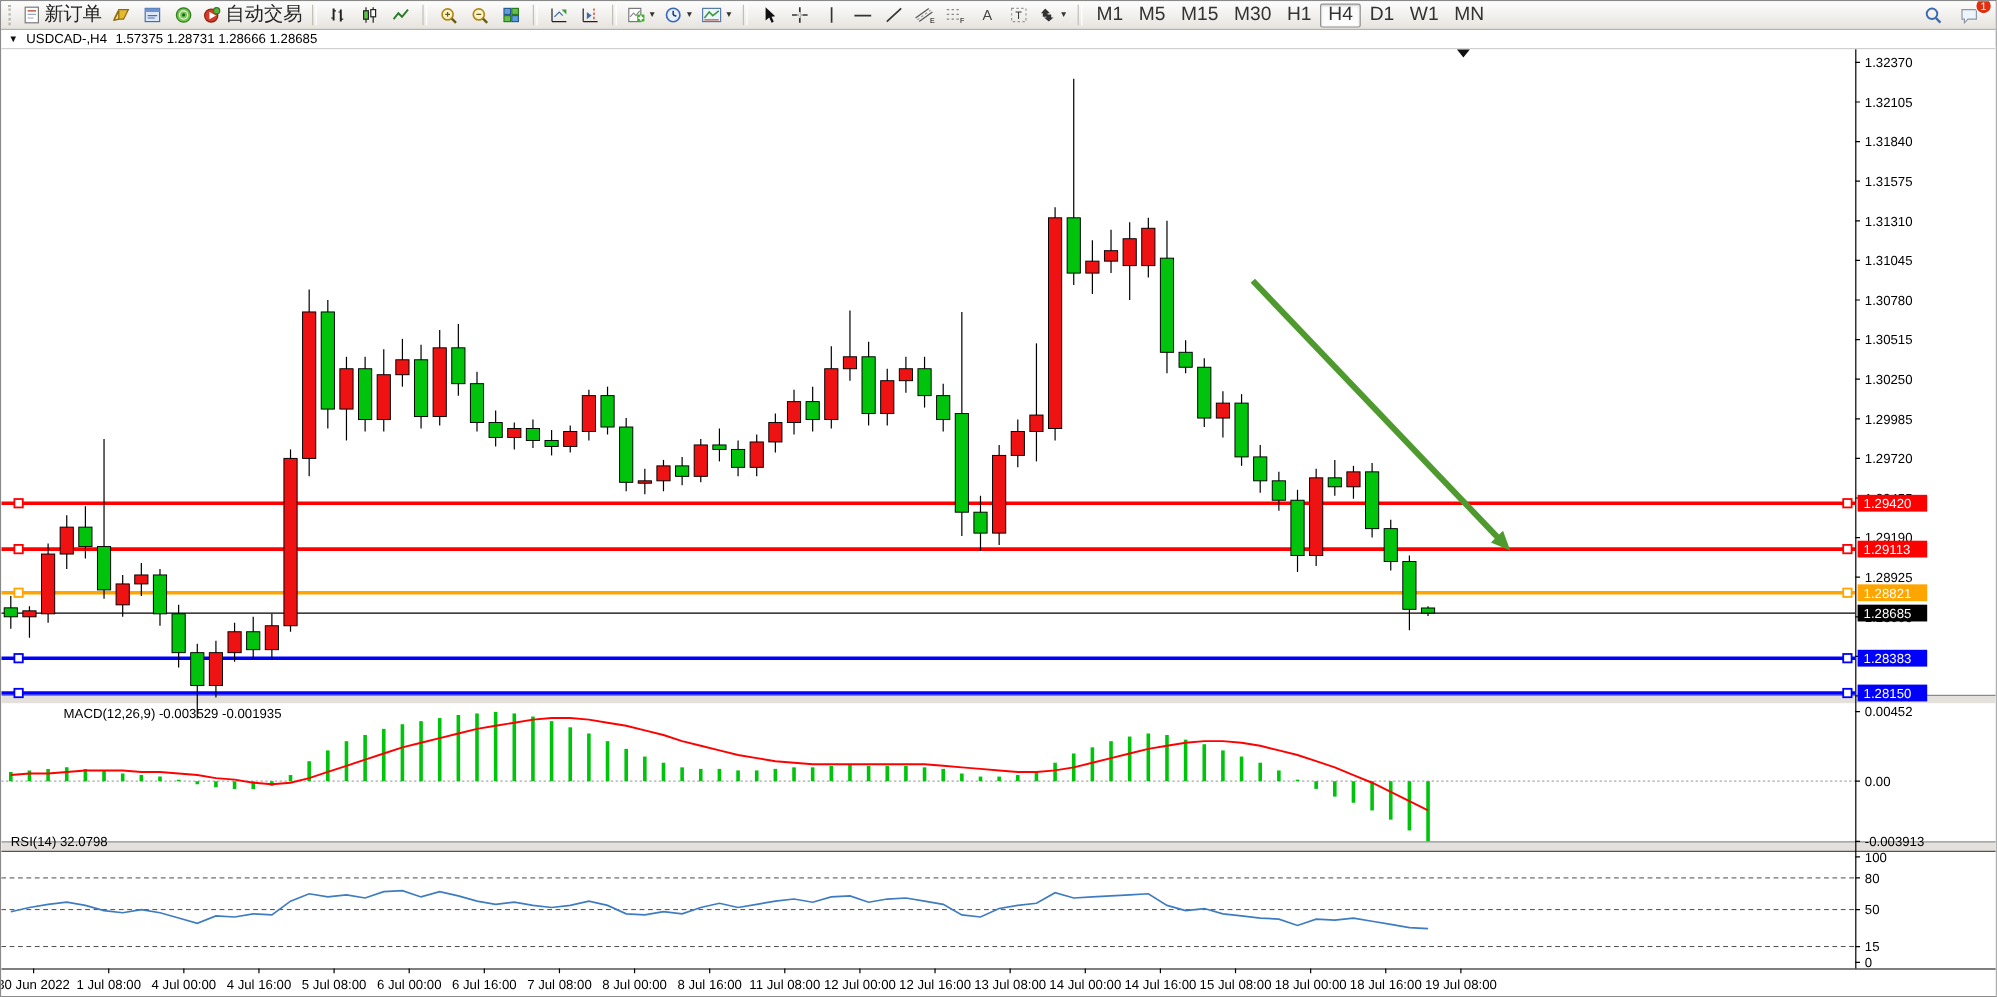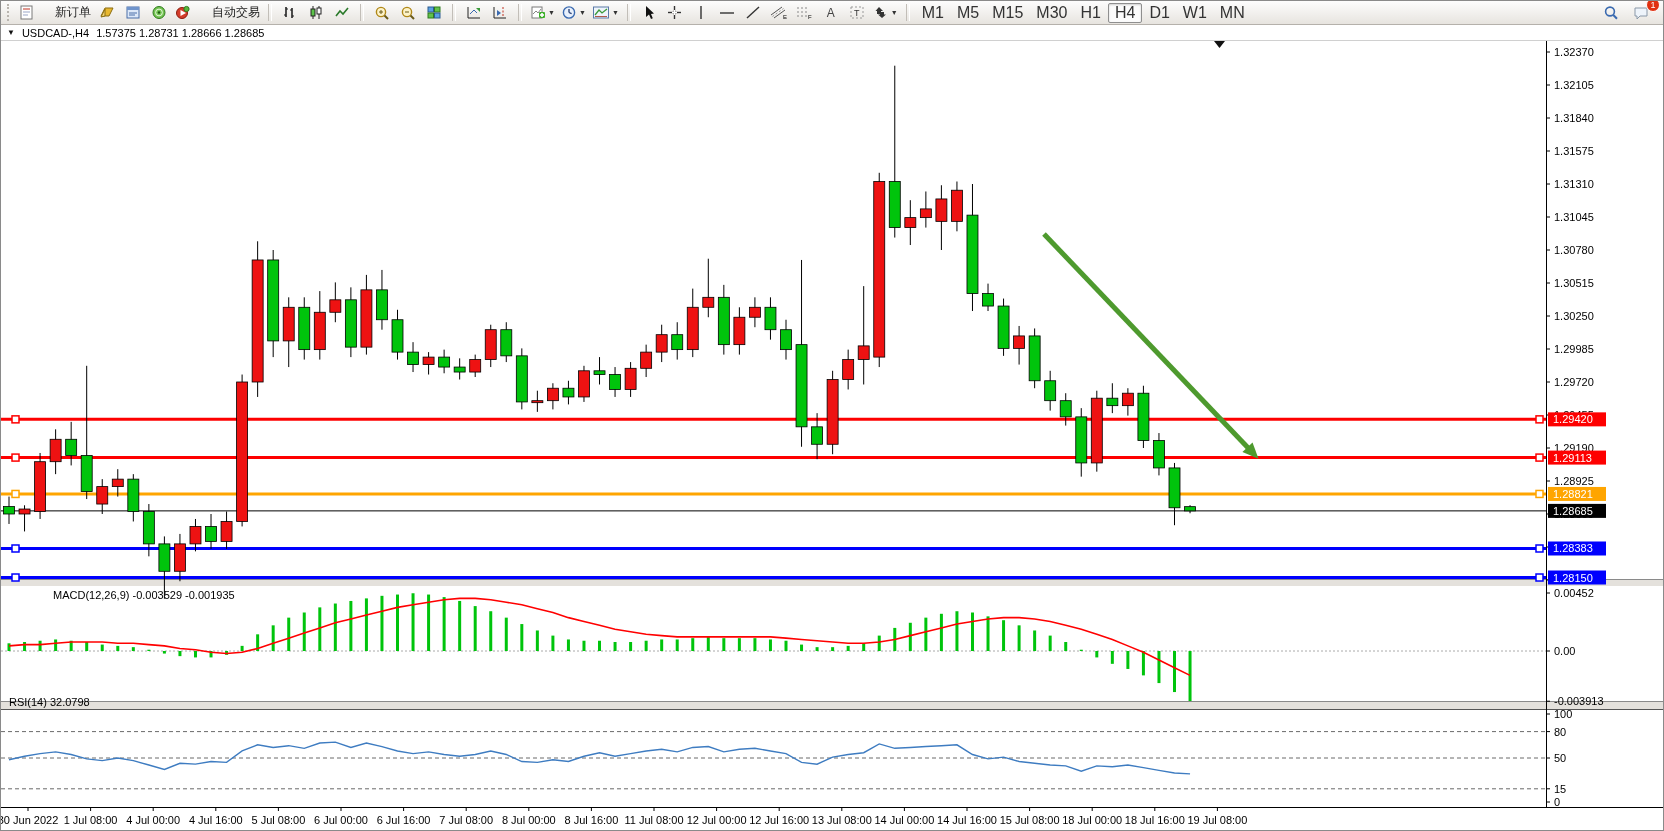--- a/index.html
+++ b/index.html
@@ -7,21 +7,21 @@
        font-family:"Liberation Sans",sans-serif;overflow:hidden;
        border:1px solid #8a8a8a;box-sizing:border-box;}
   
   .toolbar{position:absolute;top:0;left:0;right:0;height:23px;
            background:linear-gradient(#fdfdfd,#e7e4df);
            border-bottom:1px solid #b5b1ab;display:flex;align-items:center;
            padding:0 4px;gap:2px;z-index:5;}
   .tb{height:19px;min-width:20px;display:inline-flex;align-items:center;justify-content:center;
       padding:0 2px;border-radius:2px;font-size:12px;color:#222;white-space:nowrap;}
   .tb svg{display:block}
-  .tb-label{margin-left:21px;font-size:12px;}
+  .tb-label{margin-left:3px;font-size:16px;}
   .sep{width:2px;height:17px;margin:0 4px;border-left:1px solid #c2beb8;border-right:1px solid #ffffff;}
   .grip{width:4px;height:17px;margin:0 2px;border-left:2px dotted #b9b5af;}
   .caret{font-size:7px;color:#333;margin-left:2px;}
   .tf{padding:0 6px;font-size:16px;color:#333;height:18px;display:inline-flex;align-items:center;border-radius:2px;}
   .tf.active{background:#fcfcfc;border:1px solid #8f8f8f;box-shadow:inset 0 1px 2px rgba(0,0,0,.18);}
   .toolbar-right{margin-left:auto;display:flex;align-items:center;gap:6px;padding-right:6px;}
   .badge{position:absolute;top:-5px;right:-7px;background:#e03010;color:#fff;font-size:9px;
          min-width:12px;height:12px;border-radius:7px;display:flex;align-items:center;justify-content:center;
          border:1px solid #fff;}
   .chat-wrap{position:relative;}

